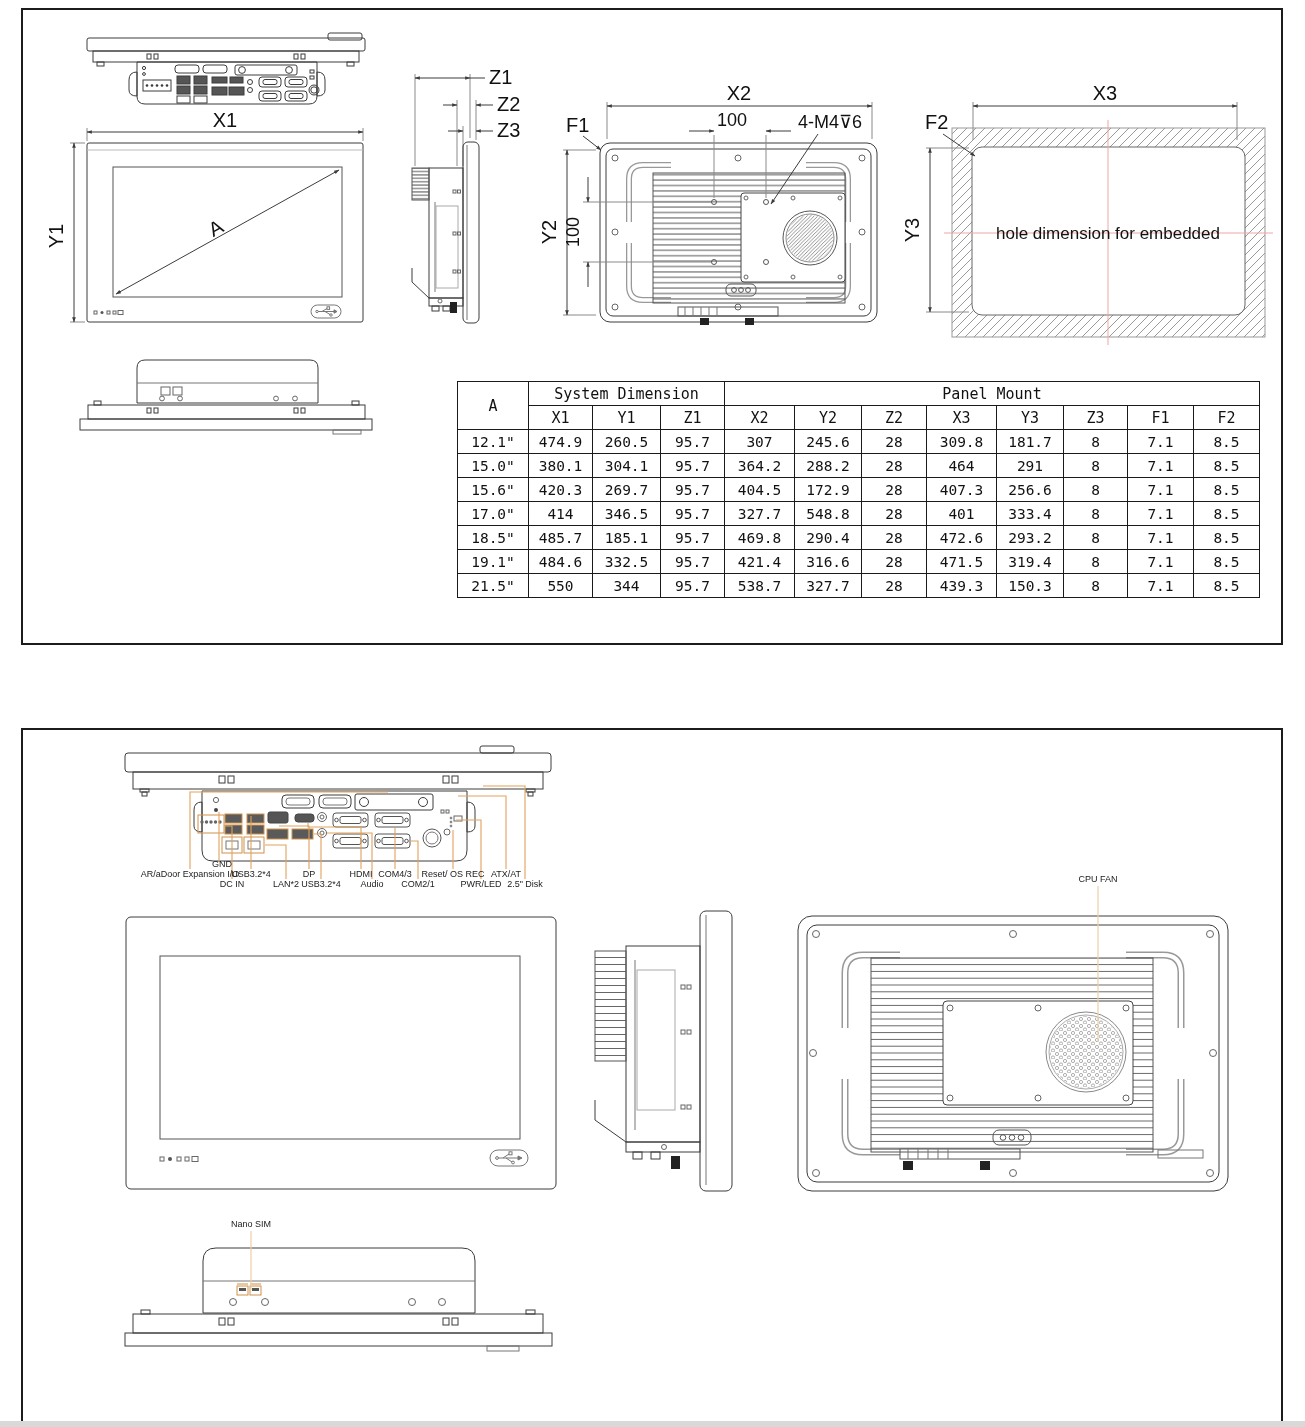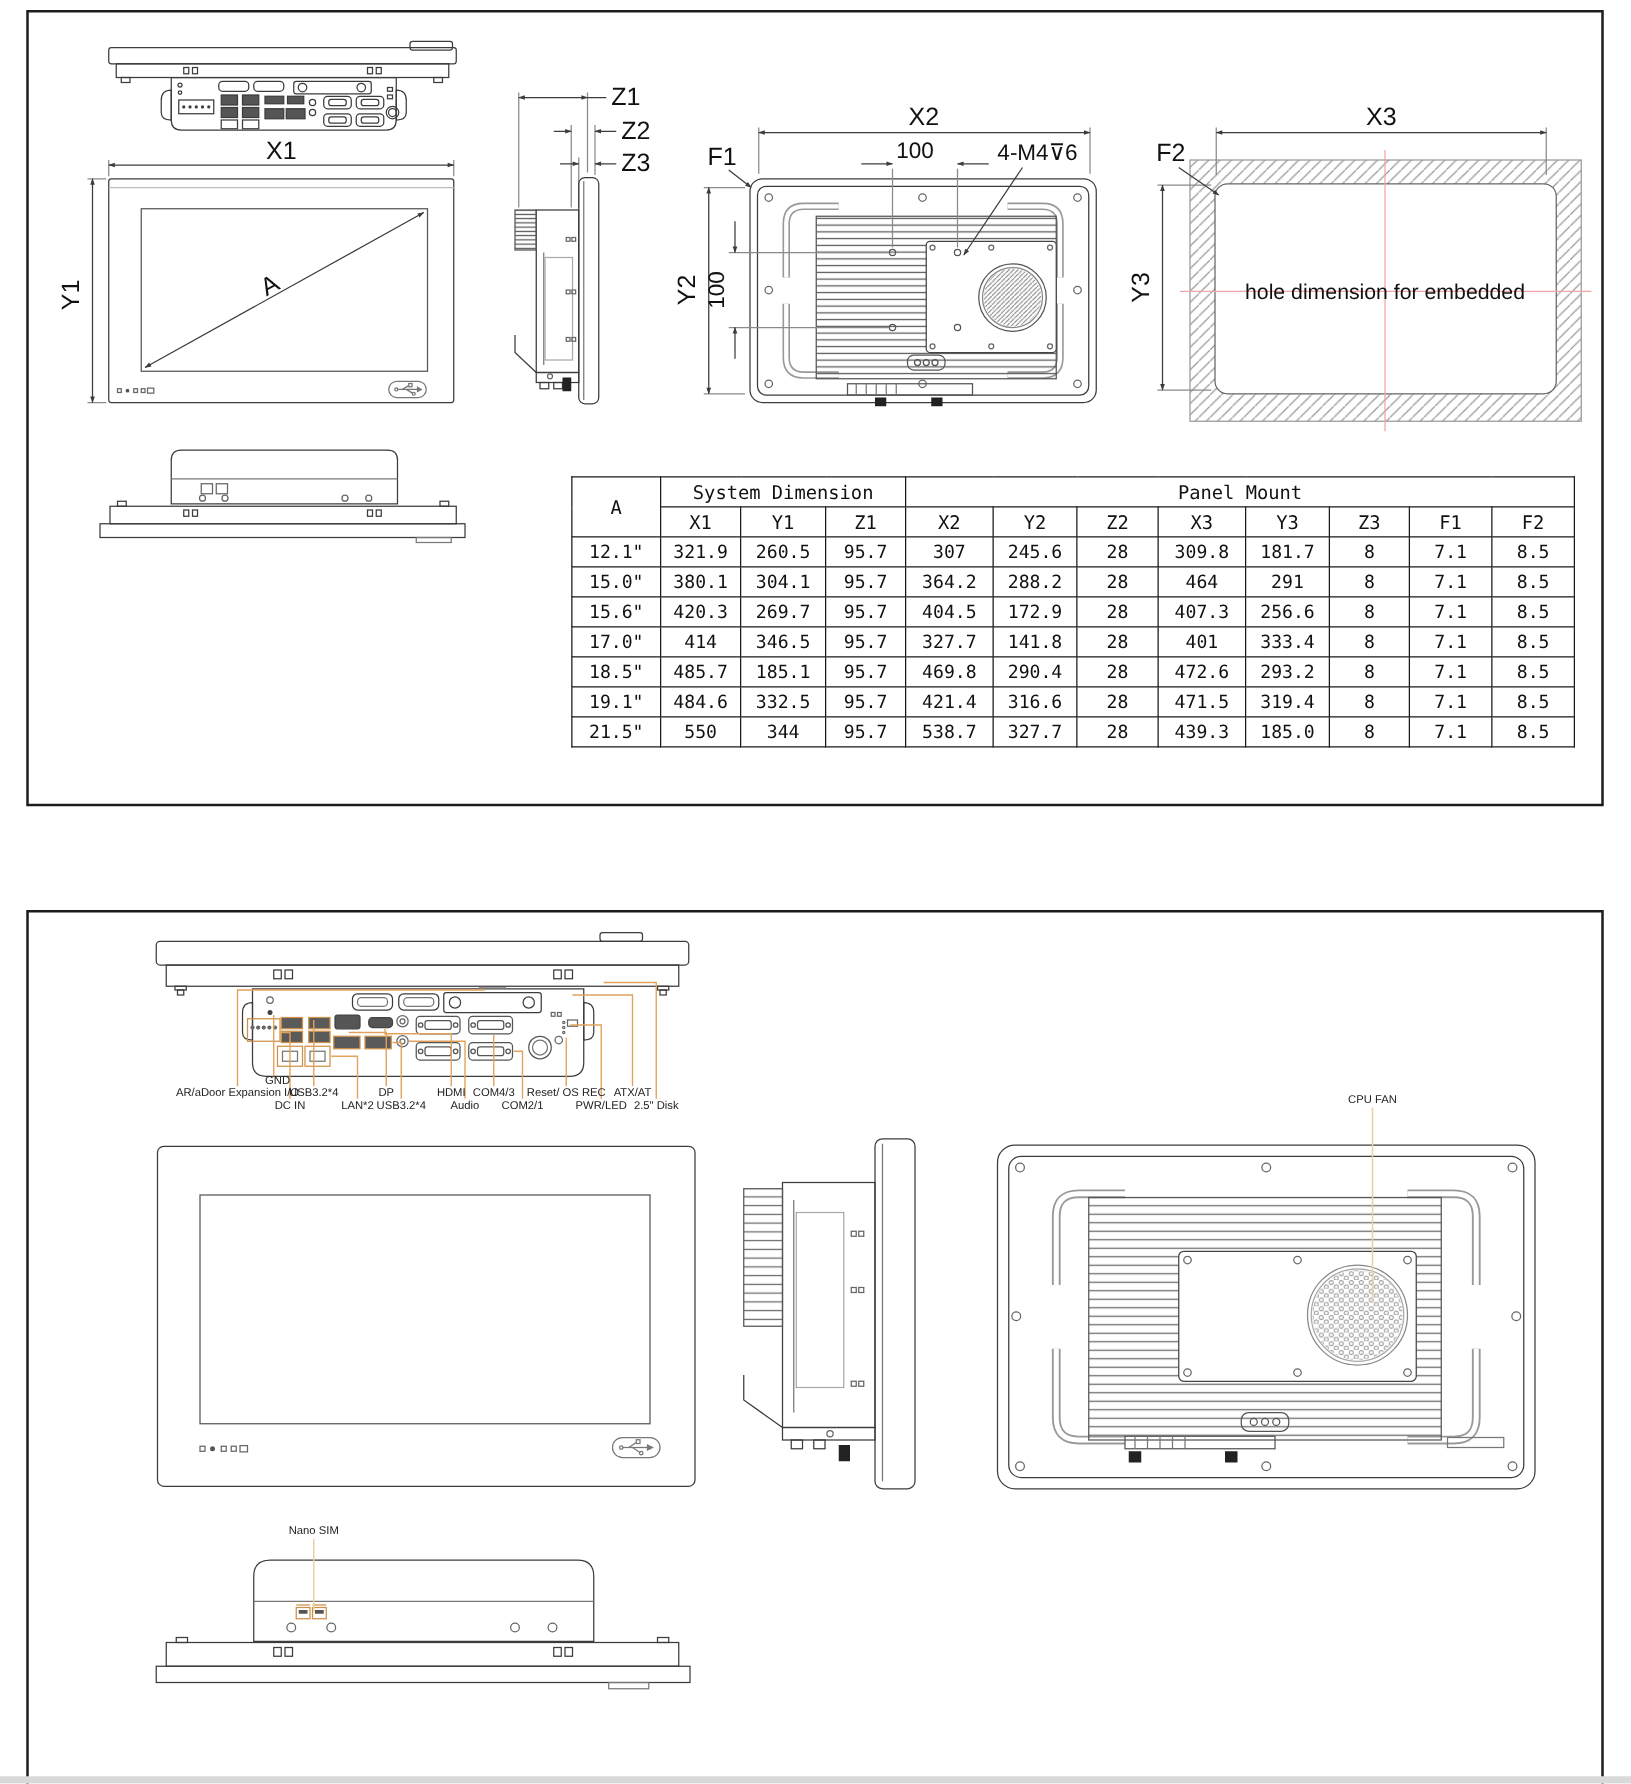--- a/index.html
+++ b/index.html
@@ -327,21 +327,21 @@
             <th>X3</th>
             <th>Y3</th>
             <th>Z3</th>
             <th>F1</th>
             <th>F2</th>
           </tr>
         </thead>
         <tbody>
             <tr>
               <td>12.1"</td>
-              <td>321.9</td>
+              <td>474.9</td>
               <td>260.5</td>
               <td>95.7</td>
               <td>307</td>
               <td>245.6</td>
               <td>28</td>
               <td>309.8</td>
               <td>181.7</td>
               <td>8</td>
               <td>7.1</td>
               <td>8.5</td>
@@ -373,21 +373,21 @@
               <td>8</td>
               <td>7.1</td>
               <td>8.5</td>
             </tr>
             <tr>
               <td>17.0"</td>
               <td>414</td>
               <td>346.5</td>
               <td>95.7</td>
               <td>327.7</td>
-              <td>141.8</td>
+              <td>548.8</td>
               <td>28</td>
               <td>401</td>
               <td>333.4</td>
               <td>8</td>
               <td>7.1</td>
               <td>8.5</td>
             </tr>
             <tr>
               <td>18.5"</td>
               <td>485.7</td>
@@ -418,21 +418,21 @@
             </tr>
             <tr>
               <td>21.5"</td>
               <td>550</td>
               <td>344</td>
               <td>95.7</td>
               <td>538.7</td>
               <td>327.7</td>
               <td>28</td>
               <td>439.3</td>
-              <td>185.0</td>
+              <td>150.3</td>
               <td>8</td>
               <td>7.1</td>
               <td>8.5</td>
             </tr>
           </tbody>
       </table>
     </div>
   </div>
 
   <div class="sheet" id="sheet2">

